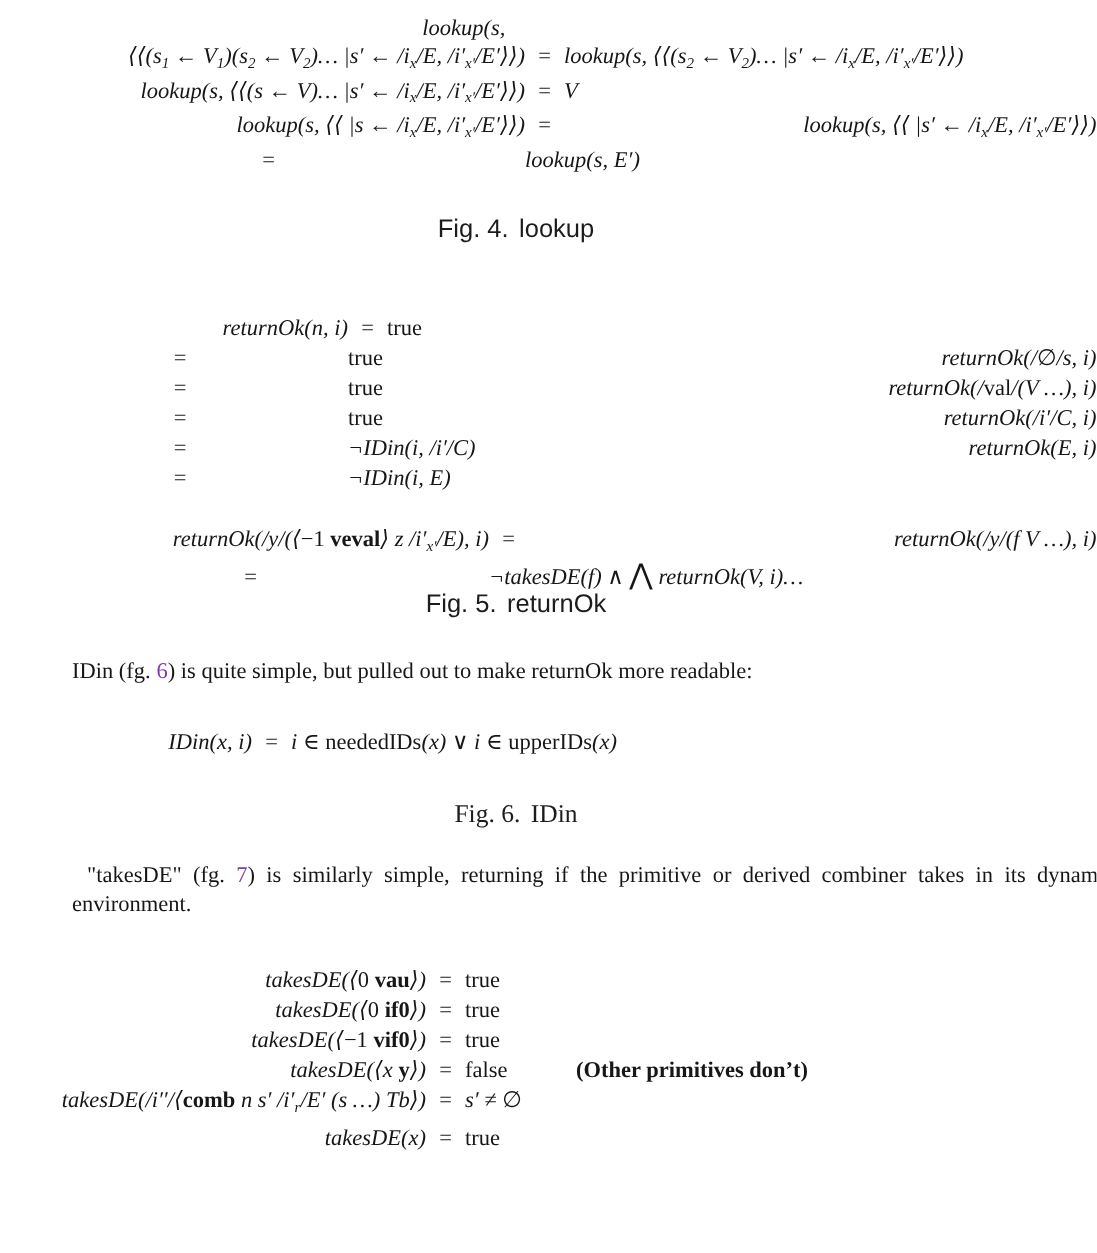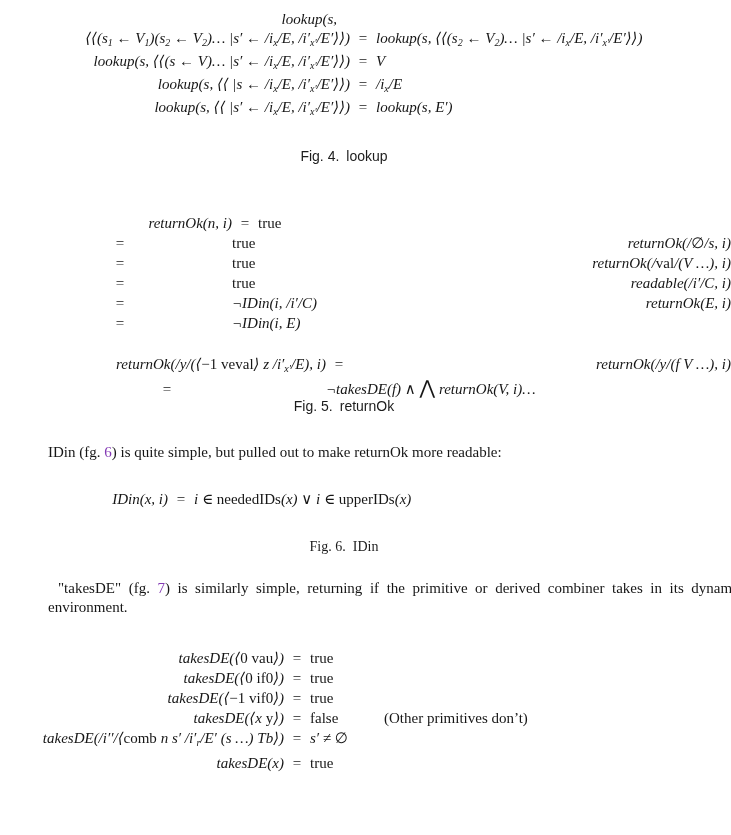--- a/index.html
+++ b/index.html
@@ -14,41 +14,41 @@
   .eqgrid{
     display:grid;
     font-family:"Liberation Serif","DejaVu Serif","DejaVu Sans",serif;
     font-style:italic;
     font-size:15px;
   }
   .cell{min-height:0;}
   .c-lhs{text-align:right;white-space:nowrap;}
   .c-eq{text-align:center;font-style:normal;}
   .c-rhs{text-align:left;white-space:nowrap;}
-  .c-note{font-style:normal;white-space:pre-line;line-height:20px;}
+  .c-note{font-style:normal;white-space:pre-line;line-height:20px;font-weight:bold;}
   .pre{padding-right:13px;}
 
   #fig4-grid{grid-template-columns:342px 26px auto;line-height:19px;}
   #fig5a-grid{grid-template-columns:224px 26px auto;line-height:20px;margin-top:49px;}
   #fig5b-grid{grid-template-columns:318px 26px auto;line-height:20px;margin-top:21px;}
   #fig6-grid{grid-template-columns:160px 26px auto;line-height:20px;margin-top:27px;}
   #fig7-grid{grid-template-columns:276px 26px 74px auto;line-height:20px;margin-top:31px;}
 
   
   .f-s{font-size:10px;vertical-align:-3px;font-style:italic;}
-  .f-b{font-weight:400;font-style:normal;}
+  .f-b{font-weight:700;font-style:normal;}
   .f-r{font-style:normal;}
   .f-B{font-size:19px;line-height:0;}
   .f-l{color:var(--link,#8339b4);}
 
   
   .caption{
     width:672px;text-align:center;
     font-family:"Liberation Sans","DejaVu Sans",sans-serif;
-    font-size:14px;line-height:15px;color:#1c1c1c;
+    font-size:17px;line-height:15px;color:#1c1c1c;
   }
   .cap-name{margin-left:7px;}
   #cap4{margin-top:28px;}
   #cap5{}
   #cap6{margin-top:30px;font-family:Liberation Serif, serif;}
 
   
   .para{
     font-size:15px;line-height:19px;width:695px;
     font-family:"Liberation Serif","DejaVu Serif",serif;color:#161616;margin-left:40px;
@@ -67,21 +67,20 @@
       <div class="cell c-eq"></div>
       <div class="cell c-rhs"></div>
     <div class="cell c-lhs">⟨⟨(s<span class="f-s">1</span> ← V<span class="f-s">1</span>)(s<span class="f-s">2</span> ← V<span class="f-s">2</span>)… |s′ ← /i<span class="f-s">x</span>/E, /i′<span class="f-s">x′</span>/E′⟩⟩)</div>
         <div class="cell c-eq">=</div>
         <div class="cell c-rhs">lookup(s, ⟨⟨(s<span class="f-s">2</span> ← V<span class="f-s">2</span>)… |s′ ← /i<span class="f-s">x</span>/E, /i′<span class="f-s">x′</span>/E′⟩⟩)</div>
         <div class="cell c-lhs">lookup(s, ⟨⟨(s ← V)… |s′ ← /i<span class="f-s">x</span>/E, /i′<span class="f-s">x′</span>/E′⟩⟩)</div>
         <div class="cell c-eq">=</div>
         <div class="cell c-rhs">V</div>
         <div class="cell c-lhs">lookup(s, ⟨⟨ |s ← /i<span class="f-s">x</span>/E, /i′<span class="f-s">x′</span>/E′⟩⟩)</div>
         <div class="cell c-eq">=</div>
-        <div class="cell c-rhs">/i<span class="f-s">x</span>/E</div>
         <div class="cell c-lhs">lookup(s, ⟨⟨ |s′ ← /i<span class="f-s">x</span>/E, /i′<span class="f-s">x′</span>/E′⟩⟩)</div>
         <div class="cell c-eq">=</div>
         <div class="cell c-rhs">lookup(s, E′)</div>
       </div>
     <div class="caption" id="cap4">
       <span class="cap-label">Fig. 4.</span><span class="cap-name">lookup</span>
     </div>
   </section>
 
   <section>
@@ -90,21 +89,21 @@
         <div class="cell c-eq">=</div>
         <div class="cell c-rhs"><span class="f-r">true</span></div>
         <div class="cell c-eq">=</div>
         <div class="cell c-rhs"><span class="f-r">true</span></div>
         <div class="cell c-lhs">returnOk(/∅/s, i)</div>
         <div class="cell c-eq">=</div>
         <div class="cell c-rhs"><span class="f-r">true</span></div>
         <div class="cell c-lhs">returnOk(/<span class="f-r">val</span>/(V …), i)</div>
         <div class="cell c-eq">=</div>
         <div class="cell c-rhs"><span class="f-r">true</span></div>
-        <div class="cell c-lhs">readable(/i′/C, i)</div>
+        <div class="cell c-lhs">returnOk(/i′/C, i)</div>
         <div class="cell c-eq">=</div>
         <div class="cell c-rhs">¬IDin(i, /i′/C)</div>
         <div class="cell c-lhs">returnOk(E, i)</div>
         <div class="cell c-eq">=</div>
         <div class="cell c-rhs">¬IDin(i, E)</div>
       </div>
     <div class="eqgrid" id="fig5b-grid">
         <div class="cell c-lhs">returnOk(/y/(⟨<span class="f-r">−1</span> <span class="f-b">veval</span>⟩ z /i′<span class="f-s">x′</span>/E), i)</div>
         <div class="cell c-eq">=</div>
         <div class="cell c-lhs">returnOk(/y/(f V …), i)</div>

